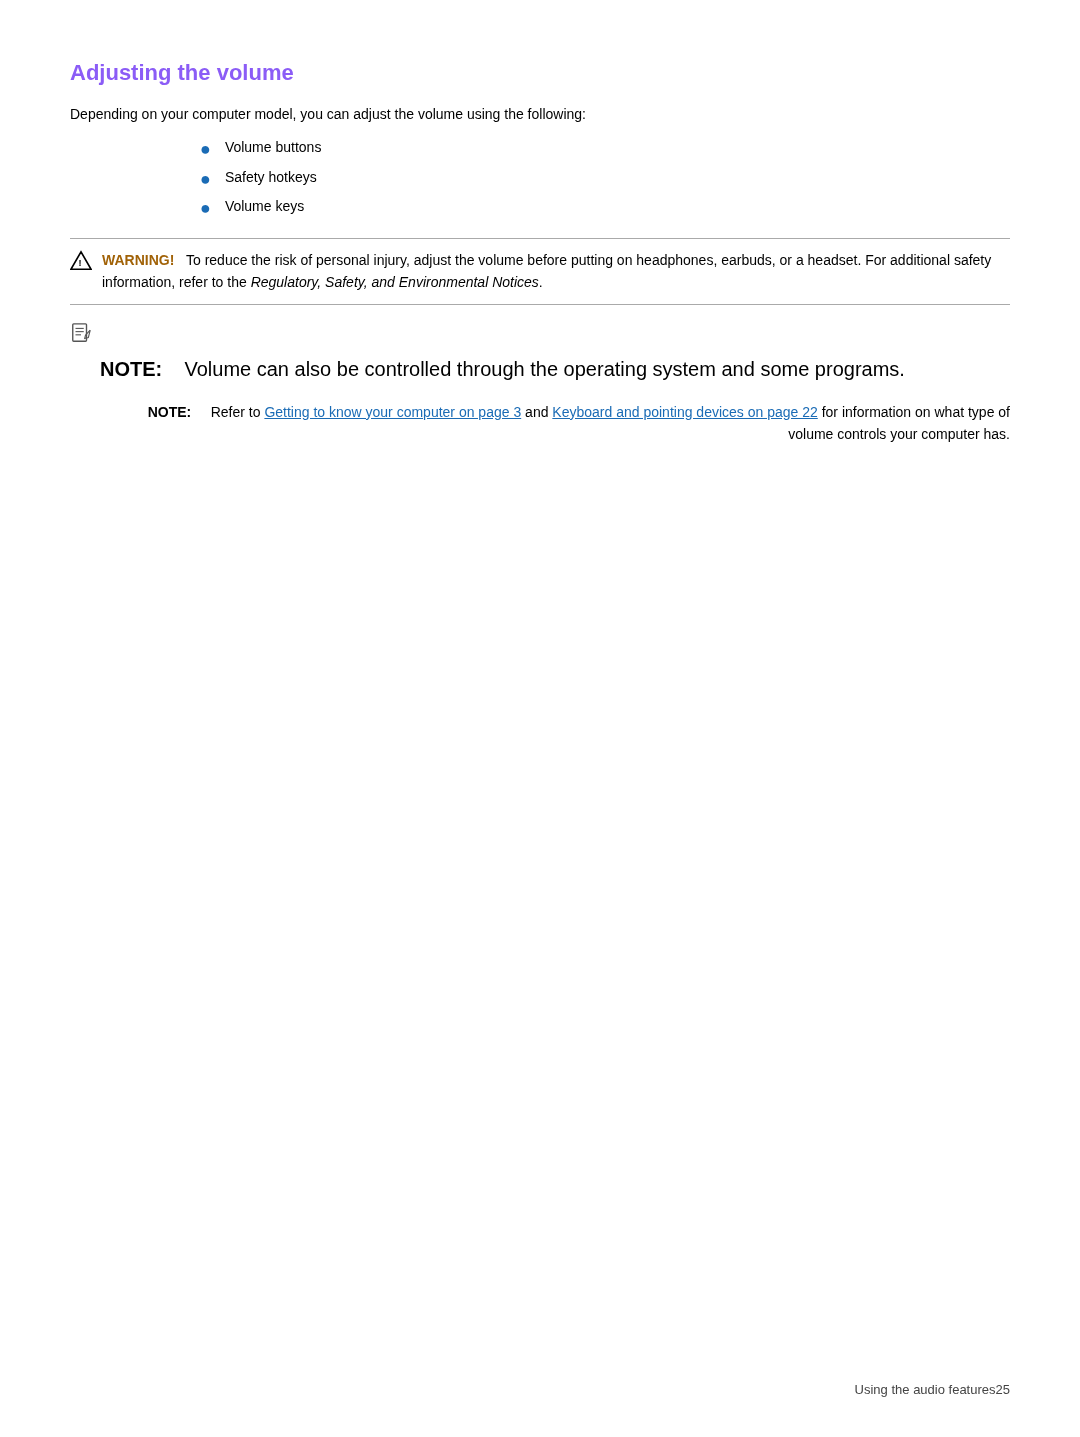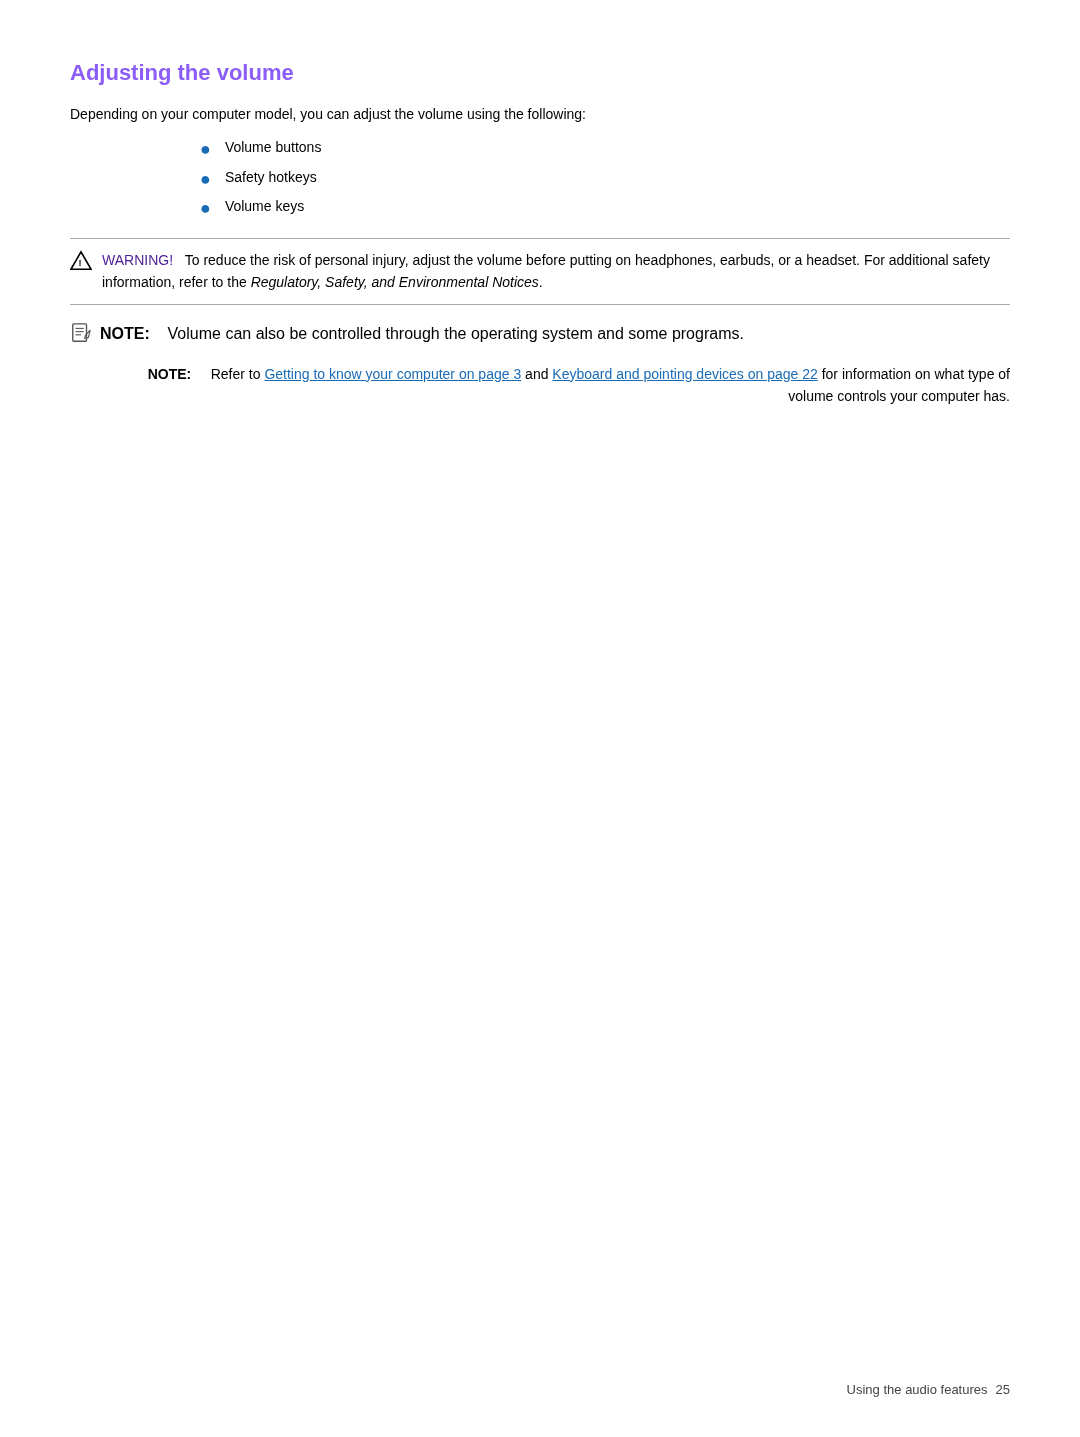--- a/index.html
+++ b/index.html
@@ -76,44 +76,45 @@
       width: 22px;
       height: 22px;
     }
 
     .warning-text {
       font-size: 14px;
       line-height: 1.6;
     }
 
     .warning-label {
-      font-weight: normal;
-      color: #4c1d95;
+      font-weight: bold;
+      color: #a16207;
     }
 
     .note-block {
       display: flex;
       align-items: flex-start;
       margin-bottom: 16px;
     }
 
     .note-icon {
       flex-shrink: 0;
       margin-right: 8px;
       margin-top: 1px;
     }
 
     .note-icon svg {
       width: 22px;
       height: 22px;
     }
 
     .note-text {
-      font-size: 16px;
+      font-size: 20px;
       line-height: 1.6;
+      margin-top: 32px;
     }
 
     .note-label {
       font-weight: bold;
     }
 
     .note2-block {
       margin-left: 32px;
       margin-top: 10px;
       margin-bottom: 16px;
@@ -139,21 +140,20 @@
       position: absolute;
       bottom: 40px;
       right: 70px;
       font-size: 13px;
       color: #444;
     }
 
     .footer-text {
       display: flex;
       align-items: center;
-      gap: 8px;
     }
   </style>
 </head>
 <body>
 
 <div class="page">
 
   <h1 class="section-title">Adjusting the volume</h1>
 
   <p class="intro-text">Depending on your computer model, you can adjust the volume using the following:</p>

